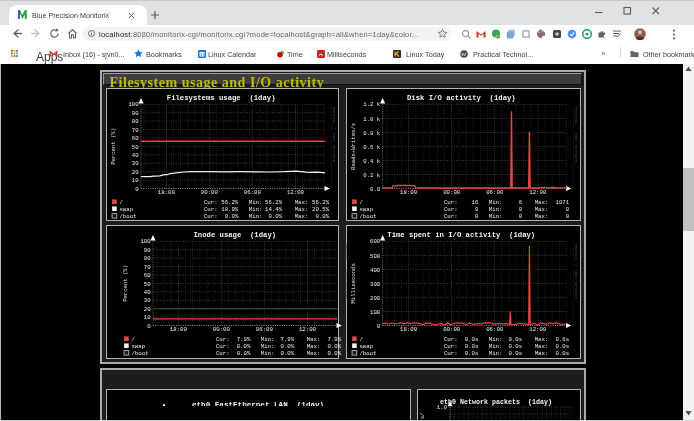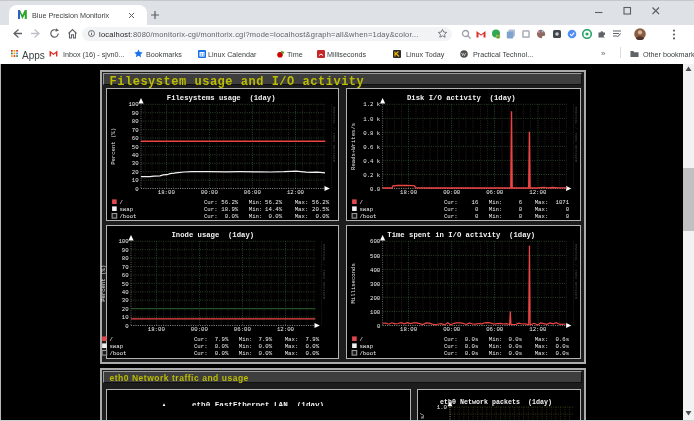--- a/index.html
+++ b/index.html
@@ -101,21 +101,21 @@
       <rect x="0.0" y="0.0" width="1.7" height="1.7" fill="#d93025"></rect>
       <rect x="2.6" y="0.0" width="1.7" height="1.7" fill="#f29900"></rect>
       <rect x="5.2" y="0.0" width="1.7" height="1.7" fill="#d93025"></rect>
       <rect x="0.0" y="2.6" width="1.7" height="1.7" fill="#1e8e3e"></rect>
       <rect x="2.6" y="2.6" width="1.7" height="1.7" fill="#f29900"></rect>
       <rect x="5.2" y="2.6" width="1.7" height="1.7" fill="#4285f4"></rect>
       <rect x="0.0" y="5.2" width="1.7" height="1.7" fill="#f29900"></rect>
       <rect x="2.6" y="5.2" width="1.7" height="1.7" fill="#d93025"></rect>
       <rect x="5.2" y="5.2" width="1.7" height="1.7" fill="#1e8e3e"></rect>
     </svg>
-    <div class="abs" style="left:22px;top:49.5px;font-size:10px;color:#3c4043;white-space:nowrap">Apps</div>
+    <div class="abs" style="left:36px;top:49.5px;font-size:12px;color:#3c4043;white-space:nowrap">Apps</div>
     <svg class="abs" style="left:49px;top:50px" width="9" height="7" viewBox="0 0 10 8">
       <path d="M0.5 7.5 V0.5 L5 4 L9.5 0.5 V7.5 H7.8 V3.6 L5 5.8 L2.2 3.6 V7.5 Z" fill="#d93025"></path>
     </svg>
     <div class="abs" style="left:63px;top:49.5px;font-size:7.2px;color:#3c4043;white-space:nowrap">Inbox (16) - sjvn0...</div>
     <svg class="abs" style="left:134px;top:49px" width="9" height="9" viewBox="0 0 10 10">
       <path d="M5 0.5 L6.4 3.4 L9.6 3.8 L7.3 6 L7.9 9.2 L5 7.6 L2.1 9.2 L2.7 6 L0.4 3.8 L3.6 3.4 Z" fill="#1a73e8"></path>
     </svg>
     <div class="abs" style="left:146px;top:49.5px;font-size:7.2px;color:#3c4043;white-space:nowrap">Bookmarks</div>
     <svg class="abs" style="left:198px;top:50px" width="8" height="8" viewBox="0 0 8 8">
       <rect width="8" height="8" rx="1" fill="#1a73e8"></rect>
@@ -145,21 +145,21 @@
     <div class="abs" style="left:473px;top:49.5px;font-size:7.2px;color:#3c4043;white-space:nowrap">Practical Technol...</div>
     <div class="abs" style="left:601px;top:48.5px;font-size:8px;color:#5f6368">»</div>
     <div class="abs" style="left:620px;top:47px;width:1px;height:11px;background:#dadce0"></div>
     <svg class="abs" style="left:630px;top:50px" width="9" height="7.5" viewBox="0 0 10 8">
       <path d="M0.5 1 h3.2 l1 1.2 h4.8 V7.5 H0.5 Z" fill="#5f6368"></path>
     </svg>
     <div class="abs" style="left:643px;top:49.5px;font-size:7.2px;color:#3c4043;white-space:nowrap">Other bookmarks</div>
     <div class="abs" style="left:0;top:63.5px;width:694px;height:357.5px;background:#000"></div>
     <div class="abs" style="left:100px;top:70px;width:485.5px;height:294px;background:#1d1d1d;border:2.8px solid #ababab"></div>
     <div class="abs" style="left:103px;top:72.6px;width:479.4px;height:12.5px;background:#3e3e3e;border-top:1px solid #9a9a9a;border-left:1px solid #9a9a9a;border-right:1px solid #101010;border-bottom:1px solid #101010">
-      <div style="margin:1.5px 0 0 5.5px;font-size:12px;font-weight:bold;letter-spacing:0.52px;color:#bcbc00;font-family:Liberation Mono, monospace">Filesystem usage and I/O activity</div>
+      <div style="margin:1.5px 0 0 5.5px;font-size:14px;font-weight:bold;letter-spacing:0.52px;color:#bcbc00;font-family:Liberation Serif, serif">Filesystem usage and I/O activity</div>
     </div>
     <div class="abs" style="left:106px;top:87.5px;width:233px;height:133.5px;background:#000;border:1.5px solid #b2b2b2"></div>
     <div class="abs" style="left:346px;top:87.5px;width:235px;height:133.5px;background:#000;border:1.5px solid #b2b2b2"></div>
     <div class="abs" style="left:106px;top:224.5px;width:233px;height:134.5px;background:#000;border:1.5px solid #b2b2b2"></div>
     <div class="abs" style="left:346px;top:224.5px;width:235px;height:134.5px;background:#000;border:1.5px solid #b2b2b2"></div>
     <div class="abs" style="left:107.5px;top:89px;width:230px;height:145px">
       <svg width="230" height="131" viewBox="0 0 230 131" style="position:absolute;left:0;top:0">
         <text x="58.8" y="11.3" font-family="Liberation Mono" font-size="7.3" font-weight="bold" fill="#f2f2f2" textLength="108.7" lengthAdjust="spacingAndGlyphs">Filesystems usage&nbsp;&nbsp;(1day)</text>
         <text x="0" y="0" font-family="Liberation Mono" font-size="5.6" fill="#e8e8e8" text-anchor="middle" transform="translate(7.2,57.4) rotate(-90)">Percent (%)</text>
         <line x1="33.0" y1="99.5" x2="217.3" y2="99.5" stroke="#2f4a2f" stroke-width="1" stroke-dasharray="0.9,1.4"></line>
@@ -322,21 +322,21 @@
         <text x="11.4" y="129.1" font-family="Liberation Mono" font-size="5.7" fill="#efefef">/boot</text>
         <text x="95.9" y="129.1" font-family="Liberation Mono" font-size="5.7" fill="#efefef">Cur:</text>
         <text x="130.3" y="129.1" font-family="Liberation Mono" font-size="5.7" fill="#efefef" text-anchor="end">0</text>
         <text x="140.8" y="129.1" font-family="Liberation Mono" font-size="5.7" fill="#efefef">Min:</text>
         <text x="174.2" y="129.1" font-family="Liberation Mono" font-size="5.7" fill="#efefef" text-anchor="end">0</text>
         <text x="186.7" y="129.1" font-family="Liberation Mono" font-size="5.7" fill="#efefef">Max:</text>
         <text x="221.2" y="129.1" font-family="Liberation Mono" font-size="5.7" fill="#efefef" text-anchor="end">0</text>
         <text x="0" y="0" font-family="Liberation Mono" font-size="4.2" fill="#3f3f3f" transform="translate(226.5,18) rotate(90)">RRDTOOL / TOBI OETIKER</text>
       </svg>
     </div>
-    <div class="abs" style="left:98px;top:226px;width:230px;height:130.5px">
+    <div class="abs" style="left:120px;top:226px;width:230px;height:130.5px">
       <svg width="230" height="131" viewBox="0 0 230 131" style="position:absolute;left:0;top:0">
         <text x="73.5" y="11.3" font-family="Liberation Mono" font-size="7.3" font-weight="bold" fill="#f2f2f2" textLength="82.6" lengthAdjust="spacingAndGlyphs">Inode usage&nbsp;&nbsp;(1day)</text>
         <text x="0" y="0" font-family="Liberation Mono" font-size="5.6" fill="#e8e8e8" text-anchor="middle" transform="translate(7.2,57.4) rotate(-90)">Percent (%)</text>
         <line x1="33.0" y1="99.5" x2="217.3" y2="99.5" stroke="#2f4a2f" stroke-width="1" stroke-dasharray="0.9,1.4"></line>
         <text x="30.7" y="101.60" font-family="Liberation Mono" font-size="5.7" fill="#efefef" text-anchor="end">0</text>
         <line x1="33.0" y1="91.1" x2="217.3" y2="91.1" stroke="#2f4a2f" stroke-width="1" stroke-dasharray="0.9,1.4"></line>
         <text x="30.7" y="93.20" font-family="Liberation Mono" font-size="5.7" fill="#efefef" text-anchor="end">10</text>
         <line x1="33.0" y1="82.7" x2="217.3" y2="82.7" stroke="#2f4a2f" stroke-width="1" stroke-dasharray="0.9,1.4"></line>
         <text x="30.7" y="84.80" font-family="Liberation Mono" font-size="5.7" fill="#efefef" text-anchor="end">20</text>
         <line x1="33.0" y1="74.2" x2="217.3" y2="74.2" stroke="#2f4a2f" stroke-width="1" stroke-dasharray="0.9,1.4"></line>
@@ -494,23 +494,20 @@
         <text x="95.9" y="129.1" font-family="Liberation Mono" font-size="5.7" fill="#efefef">Cur:</text>
         <text x="130.3" y="129.1" font-family="Liberation Mono" font-size="5.7" fill="#efefef" text-anchor="end">0.0s</text>
         <text x="140.8" y="129.1" font-family="Liberation Mono" font-size="5.7" fill="#efefef">Min:</text>
         <text x="174.2" y="129.1" font-family="Liberation Mono" font-size="5.7" fill="#efefef" text-anchor="end">0.0s</text>
         <text x="186.7" y="129.1" font-family="Liberation Mono" font-size="5.7" fill="#efefef">Max:</text>
         <text x="221.2" y="129.1" font-family="Liberation Mono" font-size="5.7" fill="#efefef" text-anchor="end">0.0s</text>
         <text x="0" y="0" font-family="Liberation Mono" font-size="4.2" fill="#3f3f3f" transform="translate(226.5,18) rotate(90)">RRDTOOL / TOBI OETIKER</text>
       </svg>
     </div>
     <div class="abs" style="left:100px;top:368px;width:485.5px;height:56px;background:#1d1d1d;border:2.8px solid #ababab"></div>
-    <div class="abs" style="left:103px;top:370.8px;width:479.4px;height:12.5px;background:#3e3e3e;border-top:1px solid #9a9a9a;border-left:1px solid #9a9a9a;border-right:1px solid #101010;border-bottom:1px solid #101010">
-      <div style="margin:1.5px 0 0 5.5px;font-size:8.5px;font-weight:bold;letter-spacing:0.52px;color:#bcbc00;font-family:'Liberation Sans',sans-serif">eth0 Network traffic and usage</div>
-    </div>
     <div class="abs" style="left:106px;top:389px;width:304.5px;height:32px;background:#000;border:1.5px solid #b2b2b2"></div>
     <div class="abs" style="left:416.5px;top:389px;width:164px;height:32px;background:#000;border:1.5px solid #b2b2b2"></div>
     <div class="abs" style="left:107px;top:390.5px;width:301px;height:15px;overflow:hidden">
       <svg width="301" height="31" viewBox="0 0 301 31" style="position:absolute;left:0;top:0">
         <text x="85" y="15.5" font-family="Liberation Mono" font-size="7.6" font-weight="bold" fill="#f2f2f2">eth0 FastEthernet LAN&nbsp;&nbsp;(1day)</text>
         <text x="53.5" y="20.2" font-family="Liberation Mono" font-size="5.7" fill="#efefef" text-anchor="end">1.0</text>
         <text x="53.5" y="27.2" font-family="Liberation Mono" font-size="5.7" fill="#efefef" text-anchor="end">0.9</text>
         <path d="M 57 12.2 L 54.4 17.6 L 59.6 17.6 Z" fill="#ffffff"></path>
         <line x1="57.0" y1="18" x2="57.0" y2="31" stroke="#2b211f" stroke-width="1" stroke-dasharray="0.9,1.4"></line>
         <line x1="64.4" y1="18" x2="64.4" y2="31" stroke="#2b211f" stroke-width="1" stroke-dasharray="0.9,1.4"></line>

